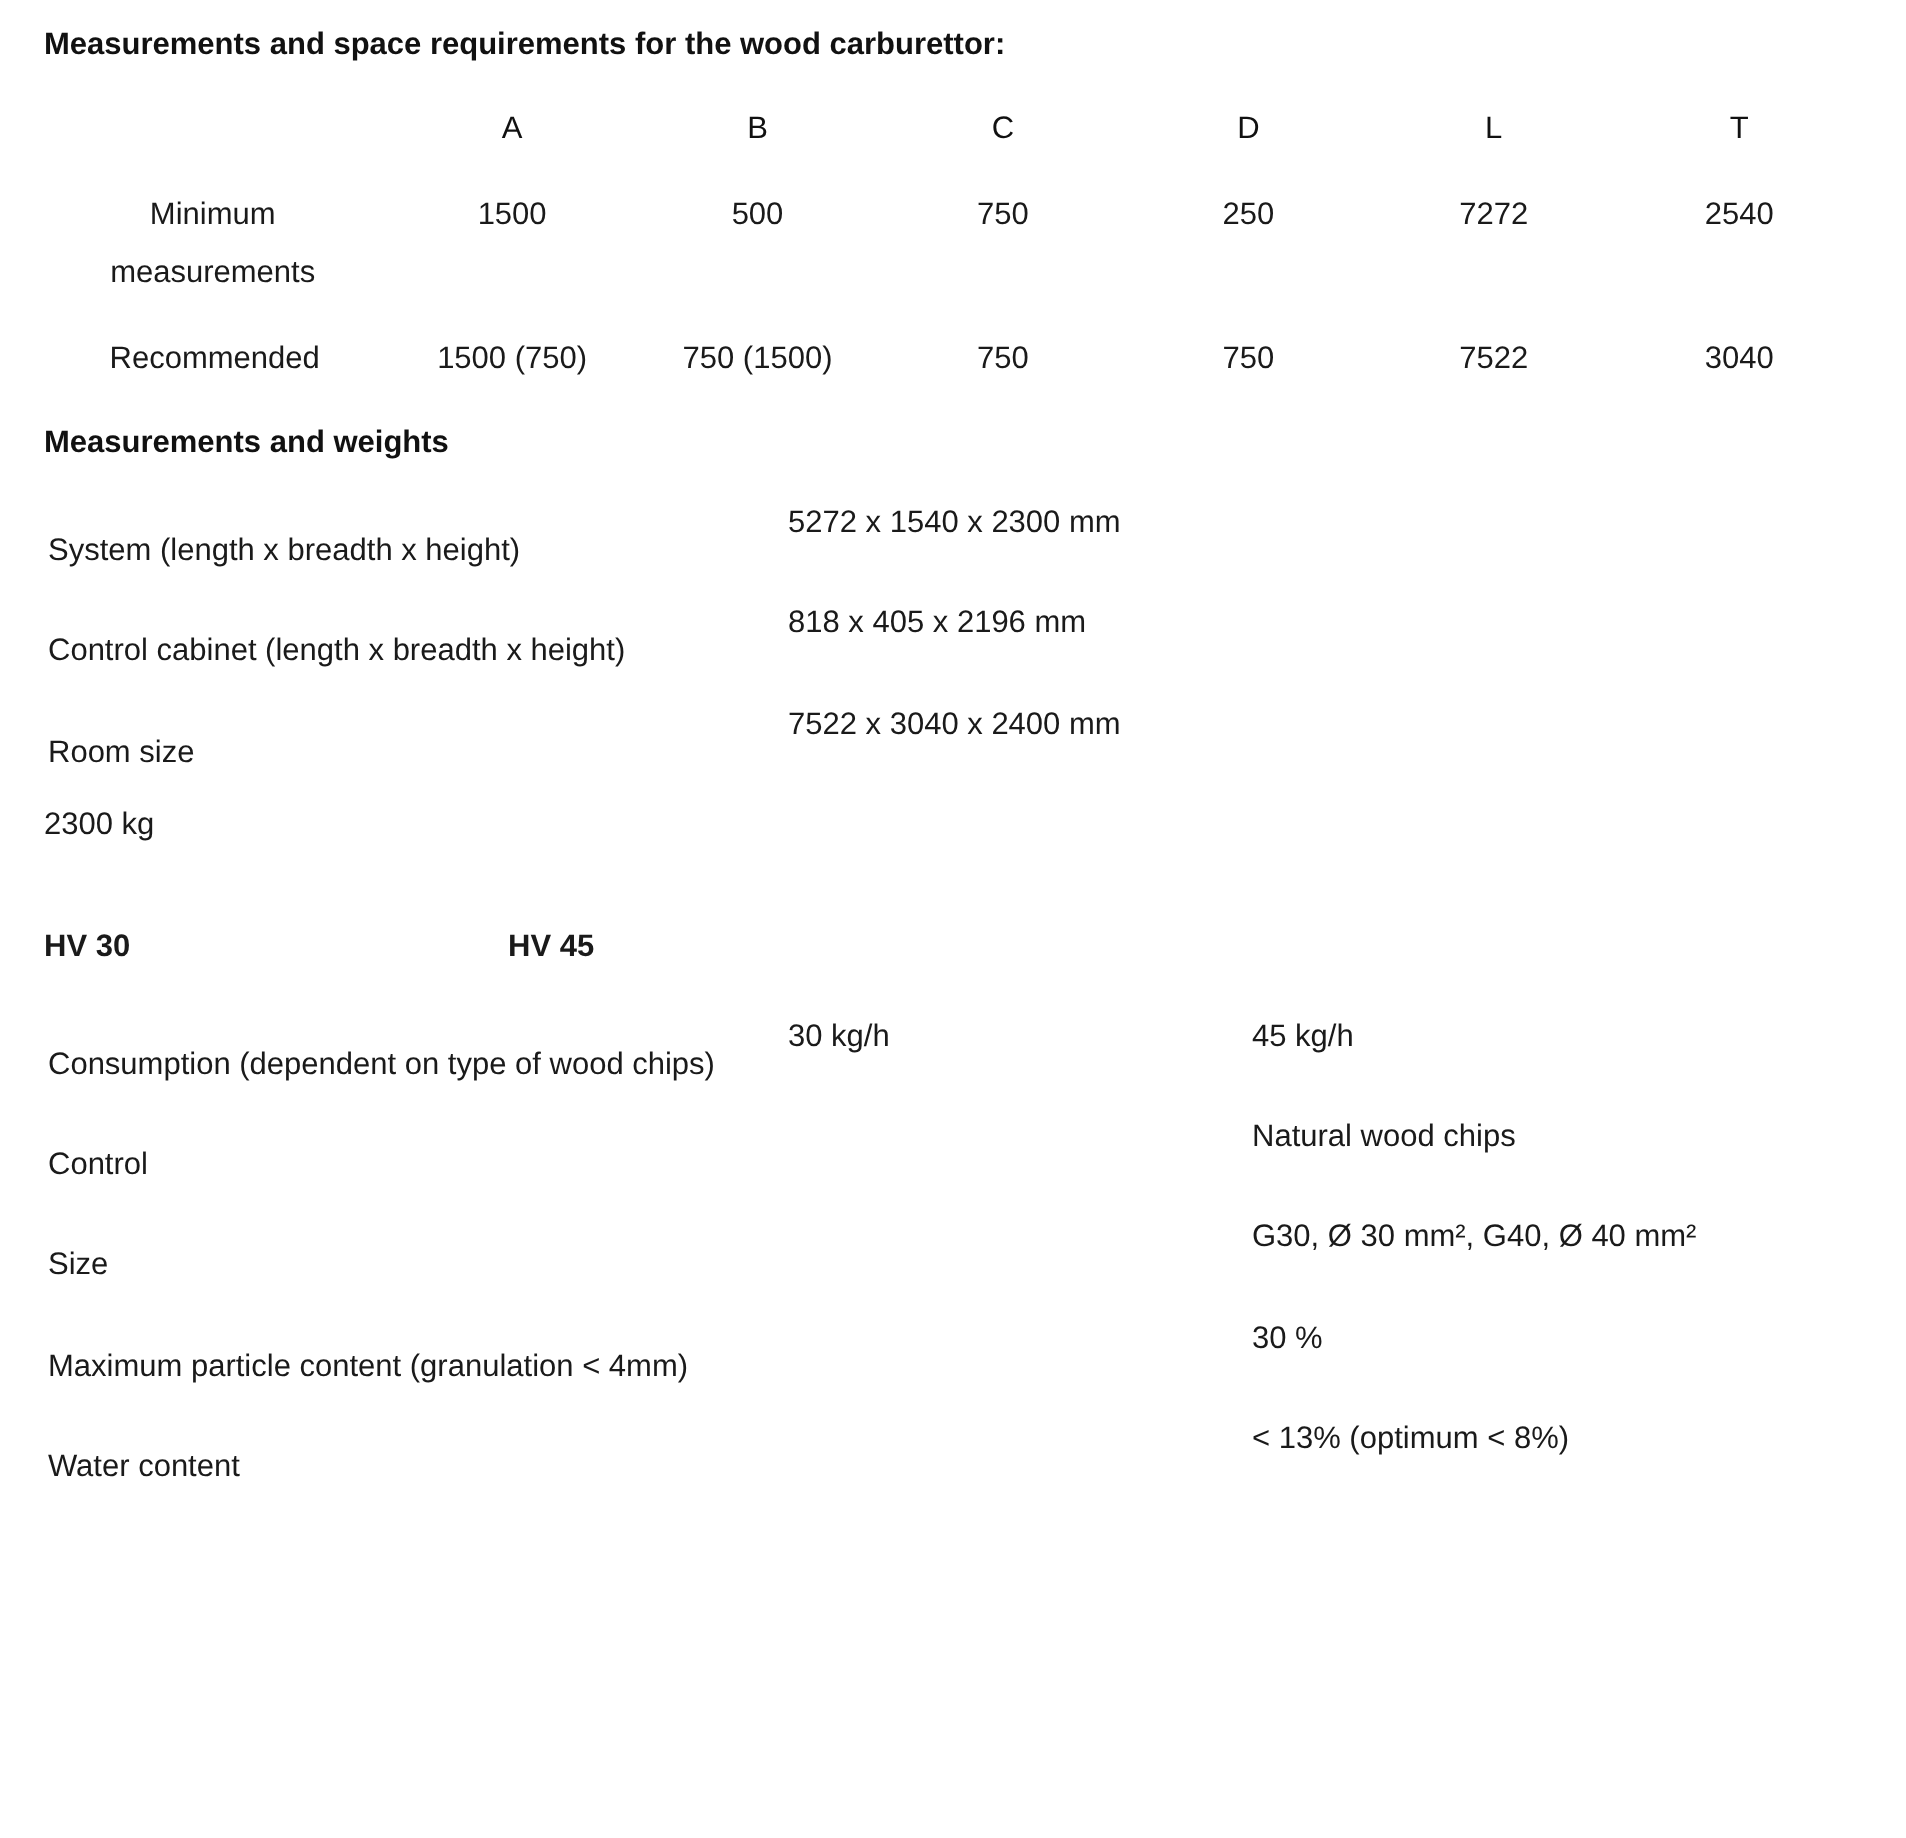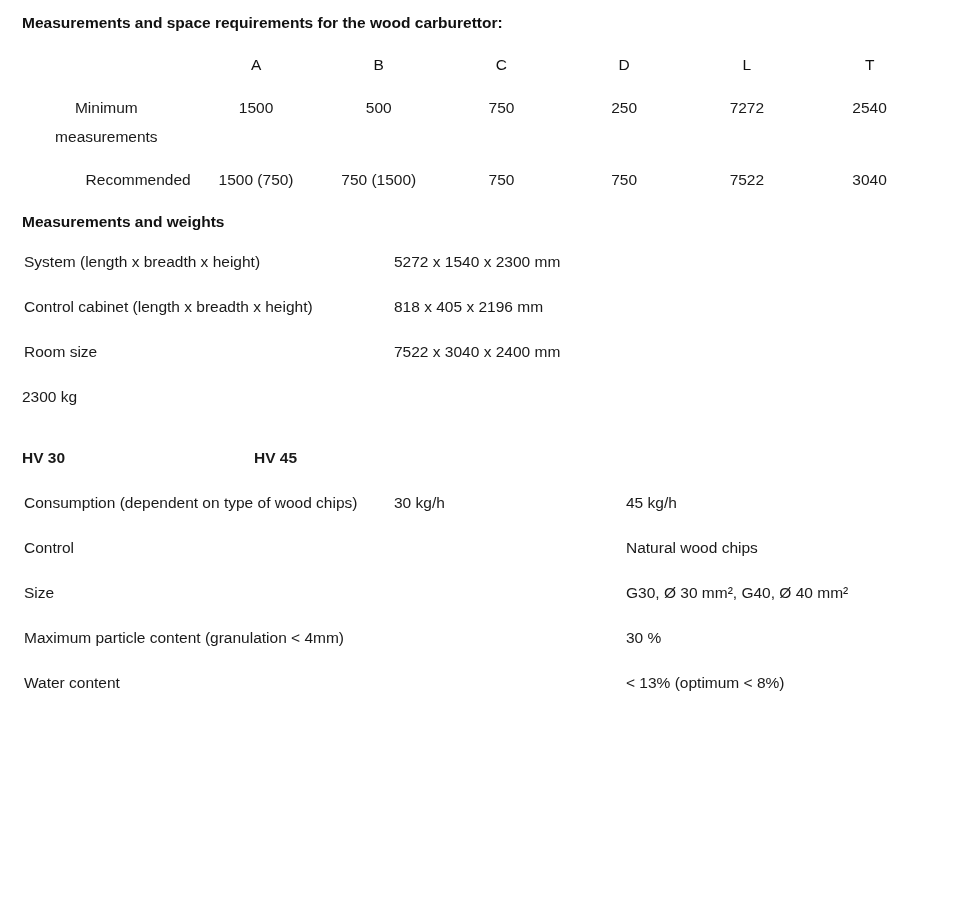--- a/index.html
+++ b/index.html
@@ -49,21 +49,21 @@
     color: #111;
   }
   table.dim col.label-col { width: 19%; }
   table.dim col.val-col   { width: 13.5%; }
   table.dim td.rowlabel {
     text-align: center;
     padding-right: 4px;
     line-height: 1.85;
   }
   table.dim td.rowlabel.left {
-    text-align: right;
+    text-align: center;
     padding-left: 2px;
   }
   table.dim tbody td {
     height: 44px;
     line-height: 1.85;
   }
   table.dim tbody tr.tall td { height: 72px; }
 
   
   .mw-title { margin-top: 3px; }
@@ -73,20 +73,21 @@
     align-items: flex-start;
     padding: 13px 0 0 0;
     min-height: 32px;
   }
   .row .c1 {
     width: 372px;
     flex: 0 0 372px;
     padding-left: 2px;
     box-sizing: border-box;
     line-height: 1.5;
+    margin-top: 14px;
   }
   .row .c2 {
     width: 232px;
     flex: 0 0 232px;
     box-sizing: border-box;
     line-height: 1.5;
   }
   .row .c3 {
     flex: 1 1 auto;
     line-height: 1.5;

